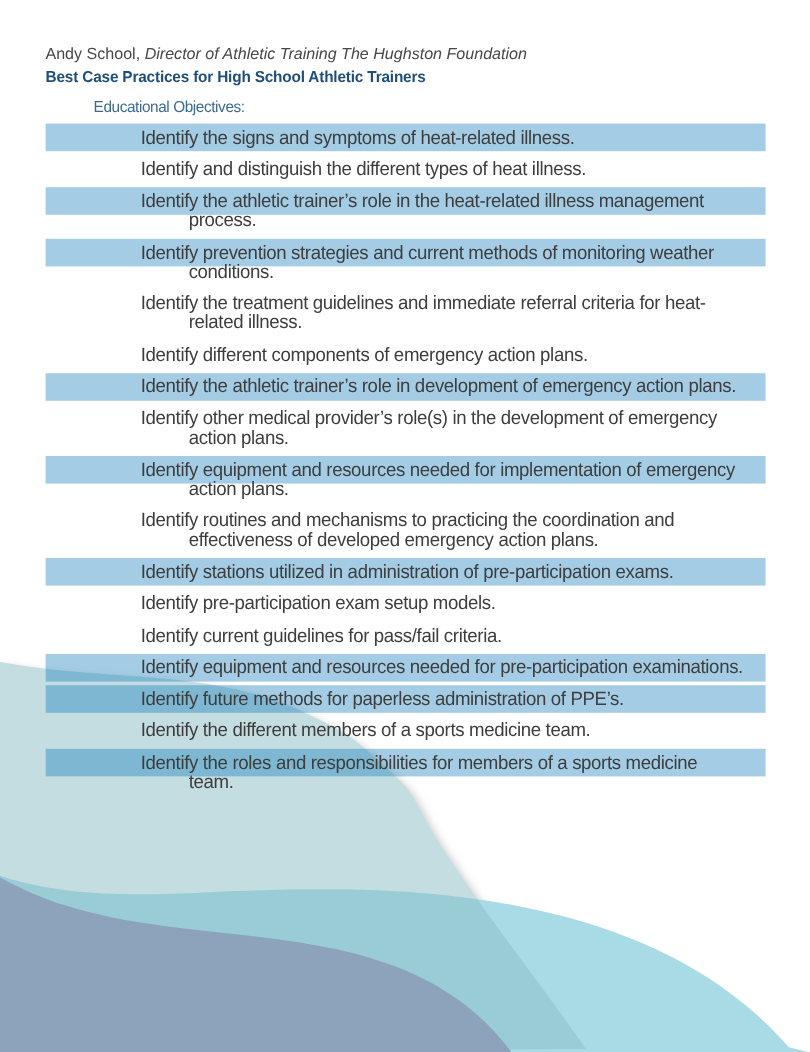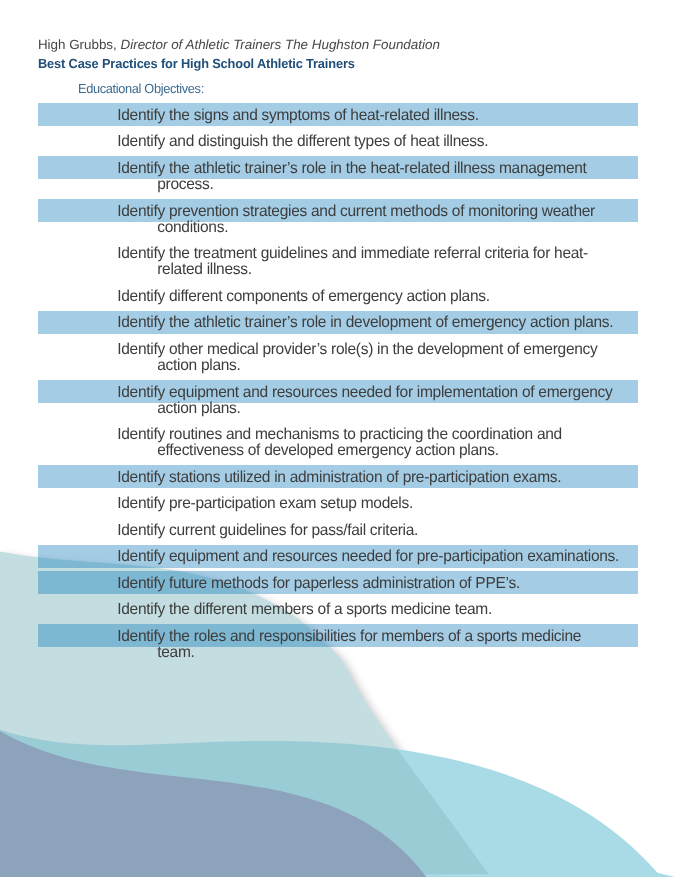--- a/index.html
+++ b/index.html
@@ -34,22 +34,22 @@
       </mask>
     </defs>
     <g mask="url(#outsideShapes)">
       <path filter="url(#edgeShadow)" fill="#000" d="M 0.0 551.4 L 9.1 553.1 L 18.0 554.6 L 27.0 555.9 L 36.0 557.1 L 45.1 558.1 L 54.2 559.0 L 63.3 559.8 L 72.5 560.6 L 81.7 561.3 L 90.9 562.0 L 100.0 562.6 L 109.2 563.3 L 118.4 564.0 L 127.6 564.8 L 136.7 565.6 L 145.8 566.5 L 154.9 567.6 L 164.0 568.7 L 173.0 570.1 L 182.0 571.6 L 190.9 573.3 L 199.8 575.3 L 208.6 577.4 L 217.3 579.9 L 226.0 582.6 L 234.6 585.6 L 243.1 589.0 L 251.5 592.7 L 259.8 596.6 L 268.0 600.7 L 276.1 605.0 L 284.0 609.4 L 291.7 614.2 L 299.0 619.5 L 305.9 625.5 L 312.5 631.8 L 319.2 637.7 L 325.8 643.4 L 332.3 649.3 L 338.4 655.8 L 343.8 663.1 L 348.2 671.0 L 352.4 679.2 L 356.8 687.2 L 361.5 695.1 L 366.3 702.9 L 371.2 710.5 L 376.3 718.1 L 381.4 725.7 L 386.5 733.2 L 391.7 740.7 L 397.0 748.2 L 402.2 755.7 L 407.6 763.1 L 412.9 770.5 L 418.3 777.9 L 423.7 785.3 L 429.1 792.6 L 434.6 800.0 L 440.0 807.4 L 445.4 814.7 L 450.9 822.1 L 456.3 829.5 L 461.7 836.9 L 467.1 844.3 L 472.4 851.7 L 477.7 859.2 L 483.0 866.6 L 488.2 874.1 L 0 877 Z"></path>
     </g>
     <path fill="#7dc8db" fill-opacity="0.661" d="M 0.0 729.8 L 12.1 733.5 L 24.4 736.5 L 36.7 739.1 L 49.1 741.1 L 61.5 742.7 L 74.0 743.8 L 86.5 744.6 L 99.0 745.1 L 111.6 745.3 L 124.2 745.2 L 136.8 745.0 L 149.4 744.6 L 162.0 744.1 L 174.7 743.6 L 187.3 743.0 L 200.0 742.4 L 212.6 742.0 L 225.2 741.6 L 237.8 741.3 L 250.4 741.1 L 263.0 741.0 L 275.6 741.0 L 288.2 741.1 L 300.8 741.4 L 313.4 741.8 L 326.0 742.4 L 338.5 743.2 L 351.1 744.1 L 363.7 745.2 L 376.2 746.6 L 388.7 748.1 L 401.2 749.8 L 413.8 751.8 L 426.2 754.0 L 438.7 756.4 L 451.1 759.1 L 463.4 762.0 L 475.7 765.3 L 487.8 768.8 L 499.8 772.6 L 511.7 776.7 L 523.5 781.2 L 535.1 785.9 L 546.6 791.0 L 557.9 796.5 L 568.9 802.3 L 579.8 808.5 L 590.4 815.1 L 600.8 822.1 L 611.0 829.5 L 620.9 837.3 L 630.5 845.5 L 639.8 854.2 L 648.8 863.3 L 657.5 872.8 L 675 877 L 0 877 Z"></path>
     <path fill="#8dbec6" fill-opacity="0.516" d="M 0.0 551.4 L 9.1 553.1 L 18.0 554.6 L 27.0 555.9 L 36.0 557.1 L 45.1 558.1 L 54.2 559.0 L 63.3 559.8 L 72.5 560.6 L 81.7 561.3 L 90.9 562.0 L 100.0 562.6 L 109.2 563.3 L 118.4 564.0 L 127.6 564.8 L 136.7 565.6 L 145.8 566.5 L 154.9 567.6 L 164.0 568.7 L 173.0 570.1 L 182.0 571.6 L 190.9 573.3 L 199.8 575.3 L 208.6 577.4 L 217.3 579.9 L 226.0 582.6 L 234.6 585.6 L 243.1 589.0 L 251.5 592.7 L 259.8 596.6 L 268.0 600.7 L 276.1 605.0 L 284.0 609.4 L 291.7 614.2 L 299.0 619.5 L 305.9 625.5 L 312.5 631.8 L 319.2 637.7 L 325.8 643.4 L 332.3 649.3 L 338.4 655.8 L 343.8 663.1 L 348.2 671.0 L 352.4 679.2 L 356.8 687.2 L 361.5 695.1 L 366.3 702.9 L 371.2 710.5 L 376.3 718.1 L 381.4 725.7 L 386.5 733.2 L 391.7 740.7 L 397.0 748.2 L 402.2 755.7 L 407.6 763.1 L 412.9 770.5 L 418.3 777.9 L 423.7 785.3 L 429.1 792.6 L 434.6 800.0 L 440.0 807.4 L 445.4 814.7 L 450.9 822.1 L 456.3 829.5 L 461.7 836.9 L 467.1 844.3 L 472.4 851.7 L 477.7 859.2 L 483.0 866.6 L 488.2 874.1 L 0 877 Z"></path>
     <path fill="#8da3bc" d="M 0.0 731.3 L 9.5 736.2 L 18.5 740.7 L 27.7 744.8 L 37.0 748.6 L 46.5 752.0 L 56.1 755.1 L 65.8 758.0 L 75.6 760.5 L 85.5 762.8 L 95.6 764.9 L 105.7 766.8 L 115.8 768.6 L 126.1 770.1 L 136.4 771.6 L 146.7 772.9 L 157.1 774.2 L 167.5 775.4 L 177.9 776.5 L 188.3 777.7 L 198.7 778.8 L 209.0 780.0 L 219.4 781.2 L 229.7 782.6 L 240.0 784.0 L 250.2 785.5 L 260.4 787.2 L 270.5 789.1 L 280.5 791.1 L 290.4 793.4 L 300.2 795.9 L 309.8 798.7 L 319.4 801.8 L 328.8 805.1 L 338.1 808.8 L 347.2 812.9 L 356.1 817.3 L 364.9 822.1 L 373.4 827.4 L 381.8 833.1 L 389.9 839.2 L 397.8 845.9 L 405.5 853.0 L 412.9 860.7 L 420.1 869.0 L 427.0 877.8 L 0 877 Z"></path>
   </svg>
   <div class="byline">
-    <span>High Grubbs,</span>
-    <span class="role">Director of Athletic Trainers The Hughston Foundation</span>
+    <span>Andy School,</span>
+    <span class="role">Director of Athletic Training The Hughston Foundation</span>
   </div>
   <div class="title">Best Case Practices for High School Athletic Trainers</div>
   <div class="subhead">Educational Objectives:</div>
   <div class="list">
       <div class="row">
         <span class="bar"></span>
         <span class="txt">Identify the signs and symptoms of heat-related illness.</span>
       </div>
       <div class="row">
         <span class="txt">Identify and distinguish the different types of heat illness.</span>

